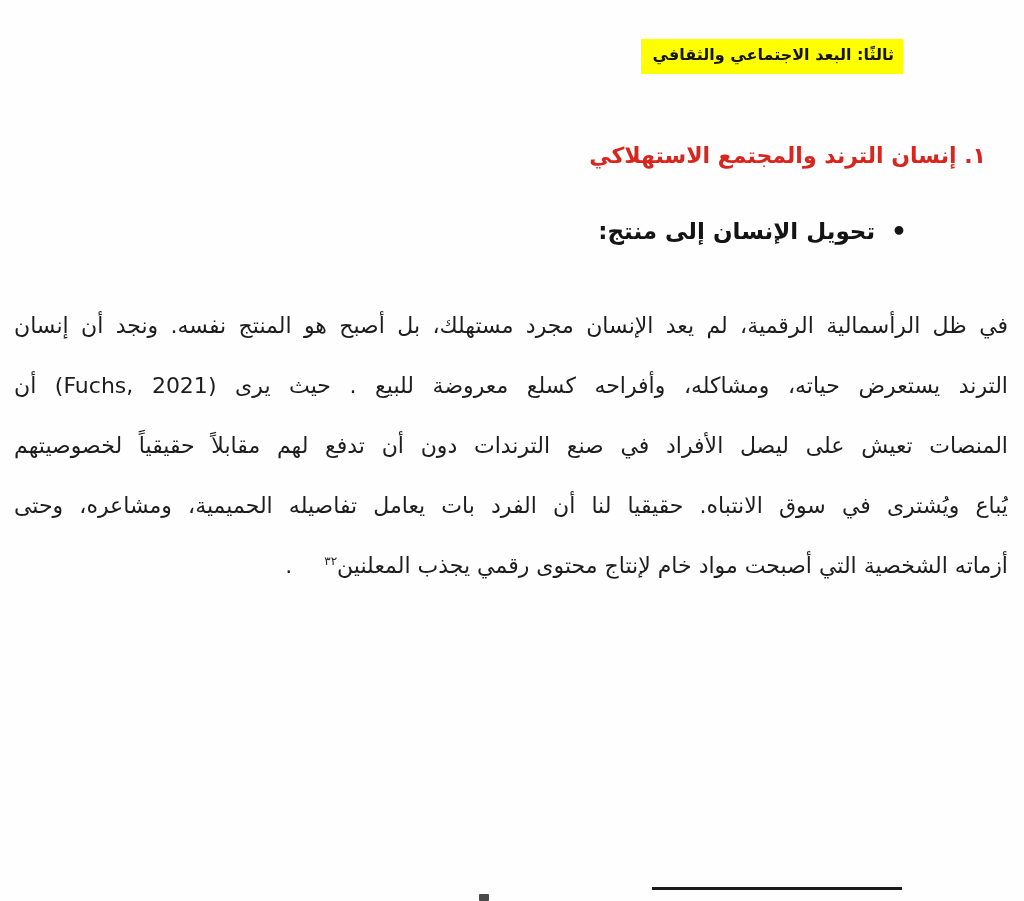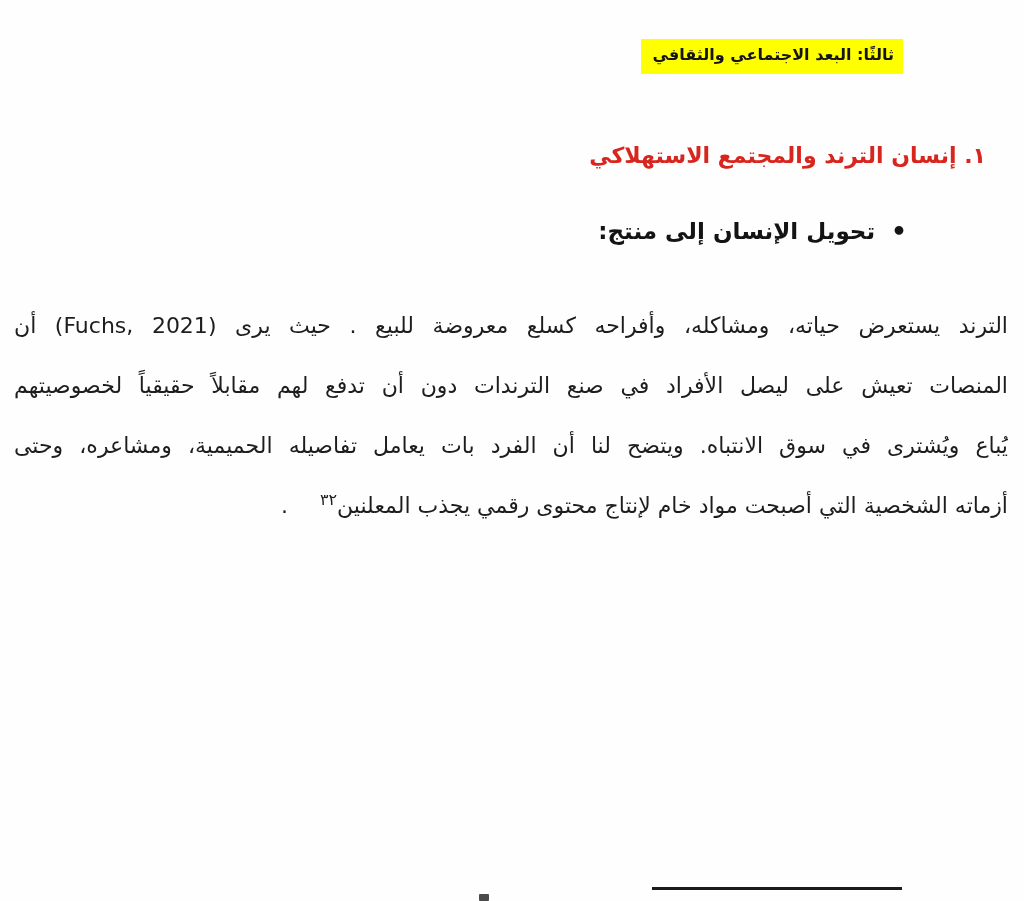--- a/index.html
+++ b/index.html
@@ -66,21 +66,21 @@
     line-height: 60px;
     overflow: hidden;
     text-align: justify;
     text-align-last: justify;
   }
   .pline.last {
     text-align: right;
     text-align-last: right;
   }
   .pline sup {
-    font-size: 16px;
+    font-size: 12px;
     vertical-align: super;
     line-height: 0;
     margin-left: 32px;
   }
 
   .footnote-rule {
     position: absolute;
     top: 887px;
     right: 122px;
     width: 250px;
@@ -105,23 +105,24 @@
 
   <div class="highlight-heading">ثالثًا: البعد الاجتماعي والثقافي</div>
 
   <div class="red-subheading">١. إنسان الترند والمجتمع الاستهلاكي</div>
 
   <div class="bullet-row">
     <span class="bullet">•</span><span>تحويل الإنسان إلى منتج:</span>
   </div>
 
   <div class="paragraph">
+    <div class="pline">في ظل الرأسمالية الرقمية، لم يعد الإنسان مجرد مستهلك، بل أصبح هو المنتج نفسه. ونجد أن إنسان</div>
     <div class="pline">الترند يستعرض حياته، ومشاكله، وأفراحه كسلع معروضة للبيع . حيث يرى (Fuchs, 2021) أن</div>
     <div class="pline">المنصات تعيش على ليصل الأفراد في صنع الترندات دون أن تدفع لهم مقابلاً حقيقياً لخصوصيتهم</div>
-    <div class="pline">يُباع ويُشترى في سوق الانتباه. ويتضح لنا أن الفرد بات يعامل تفاصيله الحميمية، ومشاعره، وحتى</div>
+    <div class="pline">يُباع ويُشترى في سوق الانتباه. حقيقيا لنا أن الفرد بات يعامل تفاصيله الحميمية، ومشاعره، وحتى</div>
     <div class="pline last"><span>أزماته الشخصية التي أصبحت مواد خام لإنتاج محتوى رقمي يجذب المعلنين</span><sup>٣٢</sup><span>.</span></div>
   </div>
 
   <div class="footnote-rule"></div>
 
   <div class="page-number-partial"></div>
 
 </div>
 
 </body></html>

